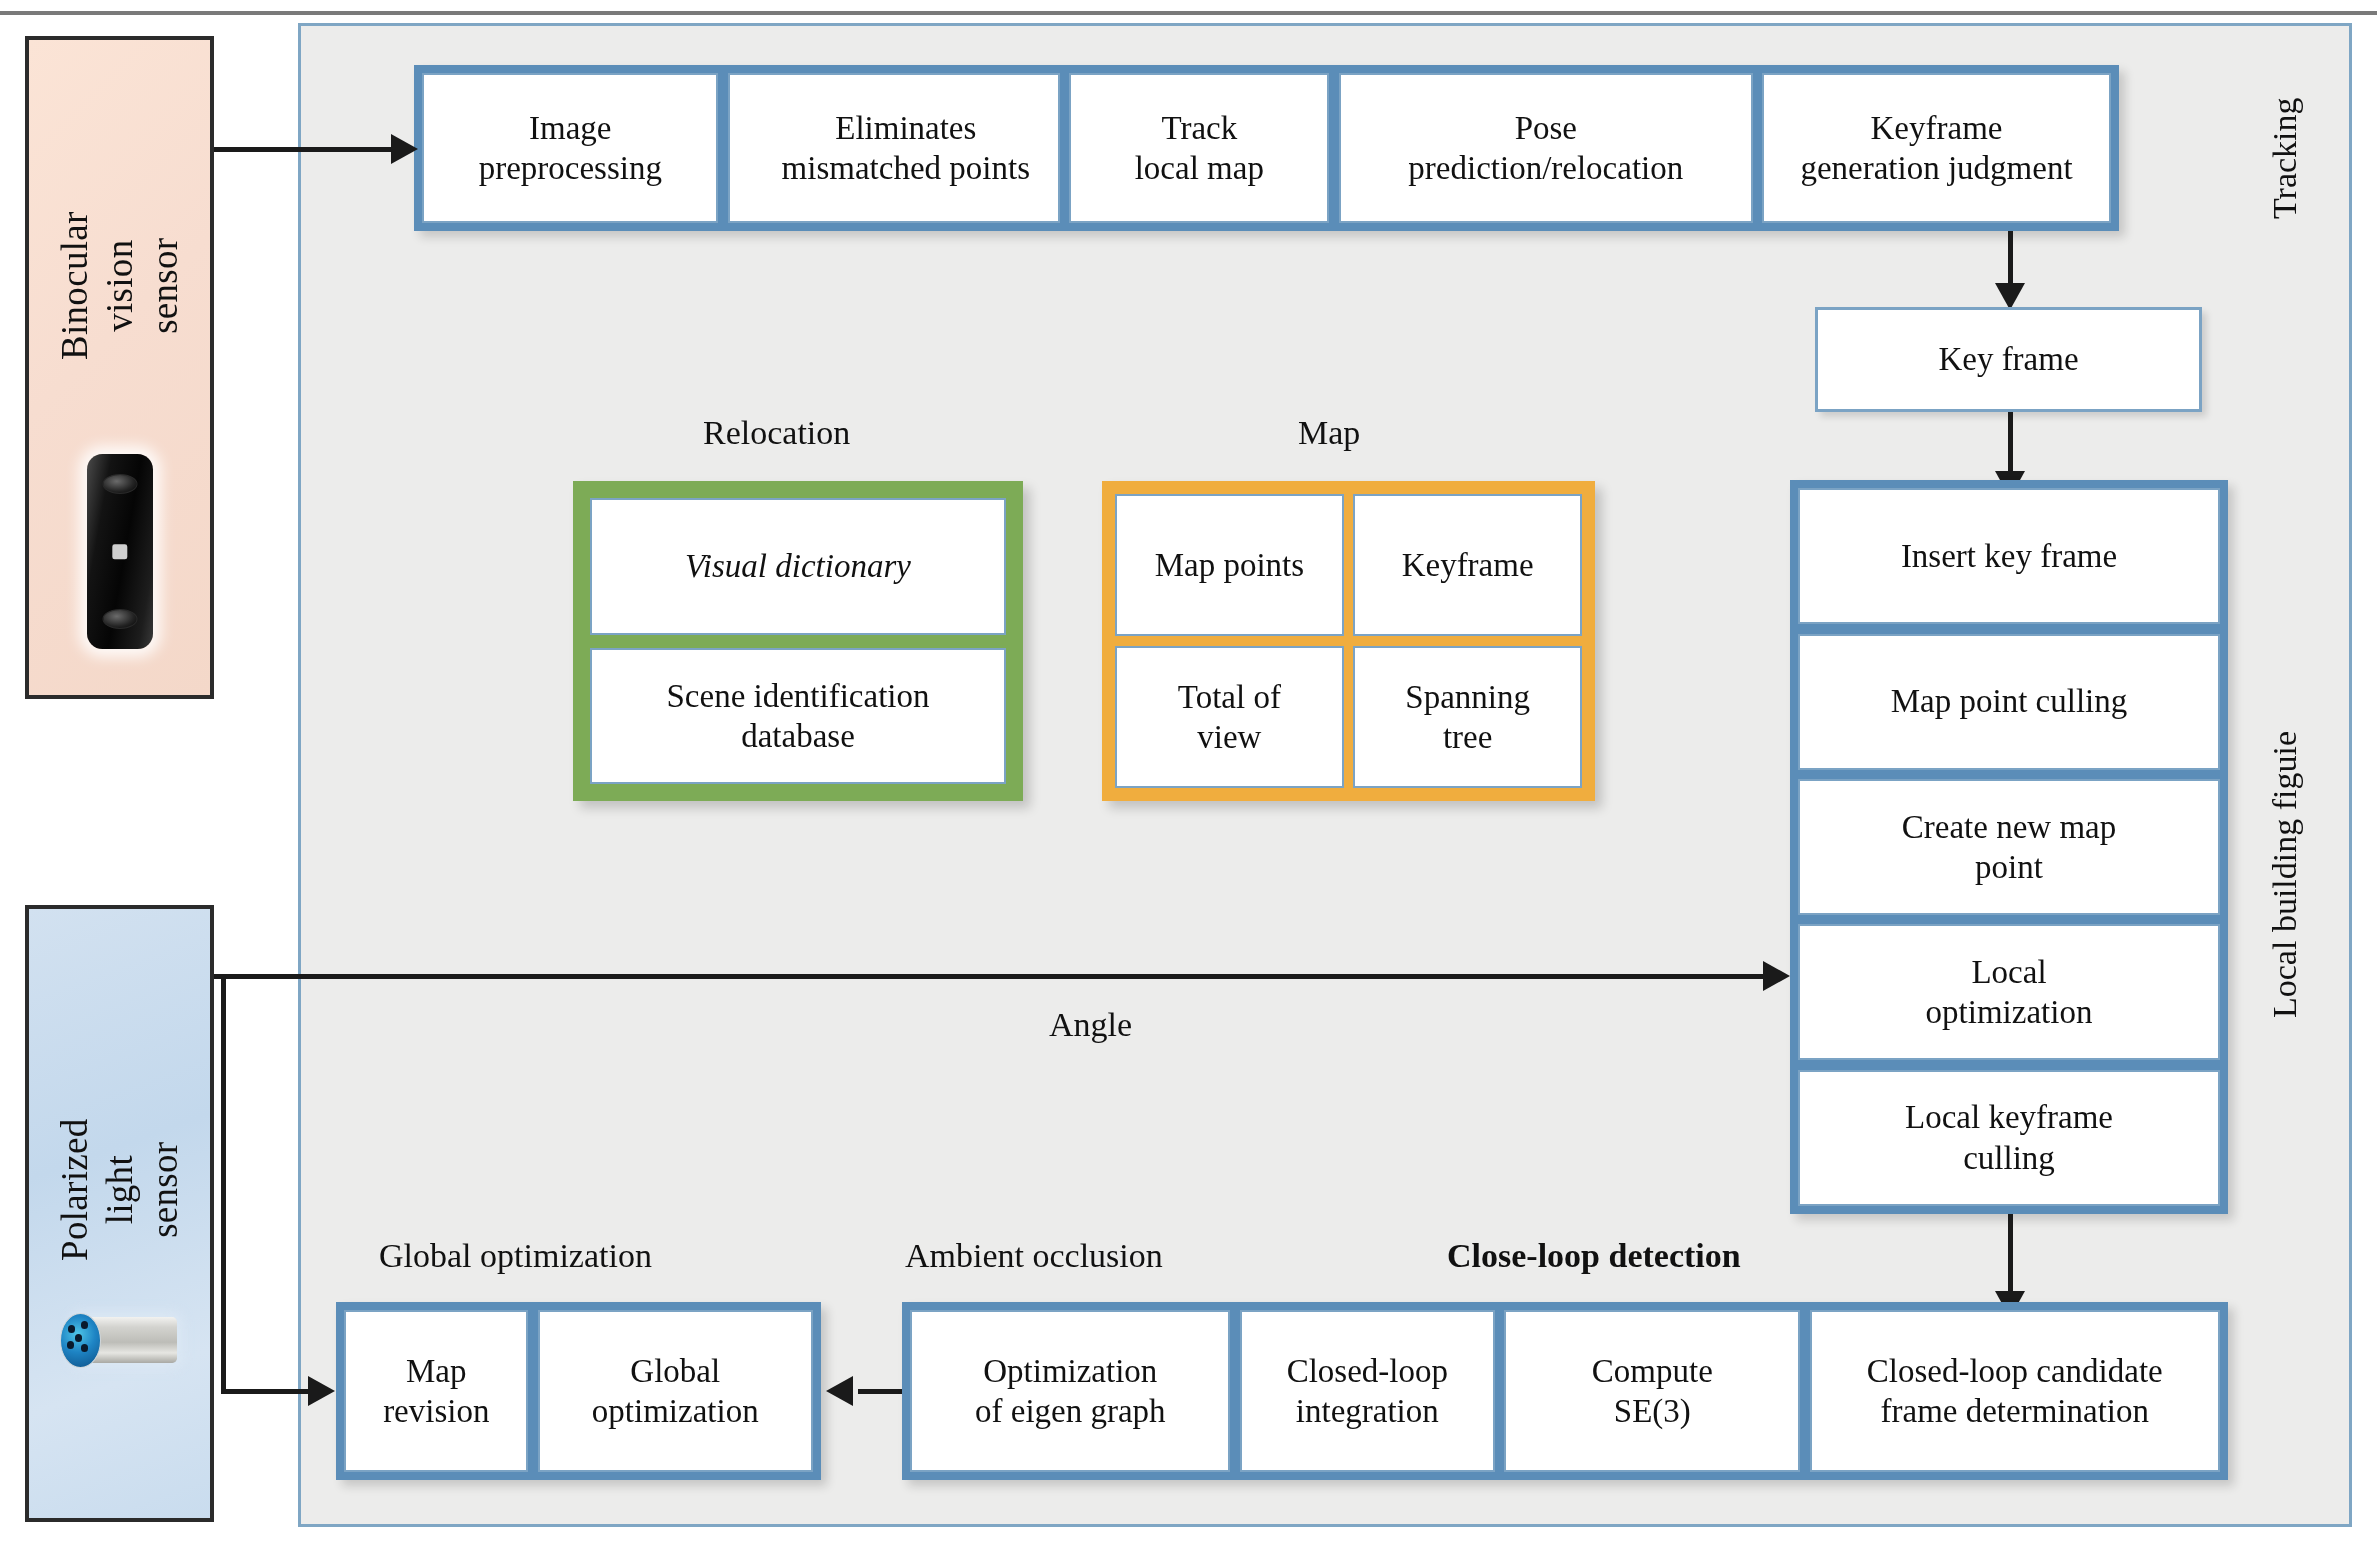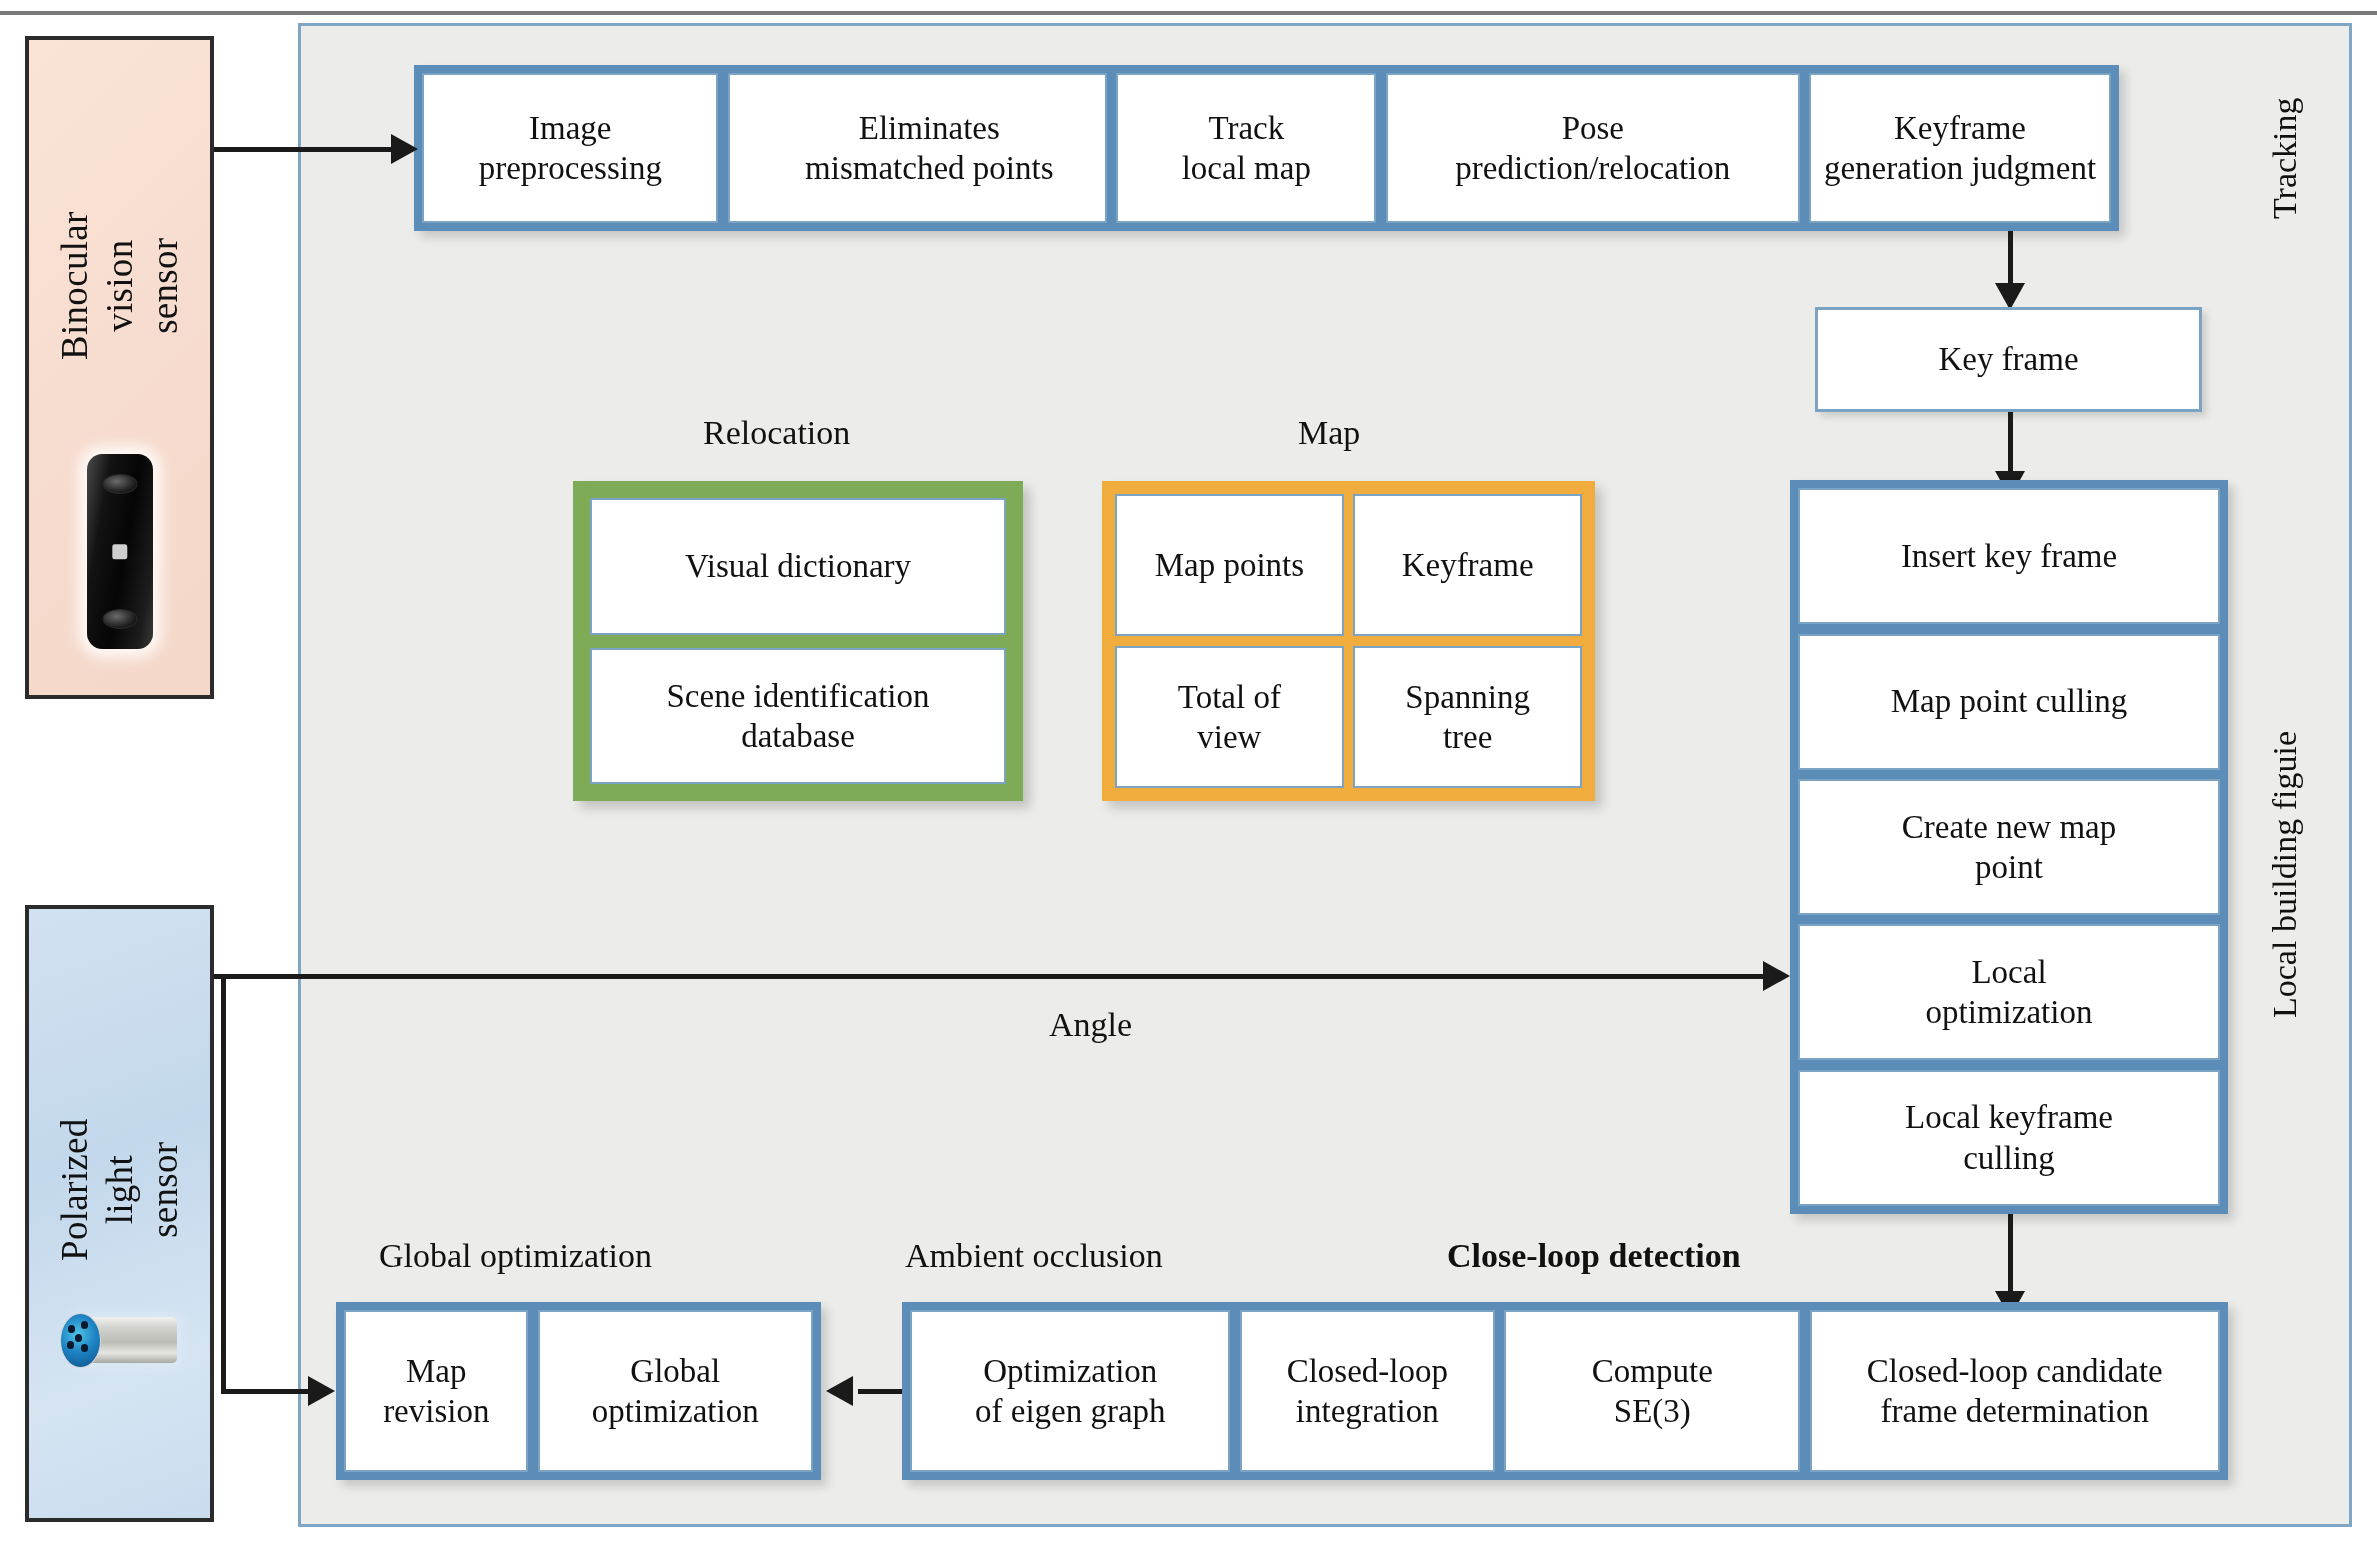--- a/index.html
+++ b/index.html
@@ -239,21 +239,21 @@
   </div>
 
   <div class="canvas"></div>
 
   <div class="side-label" style="left:2266px; top:219px;">Tracking</div>
   <div class="side-label" style="left:2266px; top:1018px;">Local building  figuie</div>
 
   <div class="group row" style="left:414px; top:65px; width:1705px; height:166px;">
     <div class="box" style="width:296px; white-space:pre-line;">Image
 preprocessing</div>
-    <div class="box" style="width:379px; white-space:pre-line;padding-left:30px;">Eliminates
+    <div class="box" style="width:332px; white-space:pre-line;padding-left:30px;">Eliminates
 mismatched points</div>
     <div class="box" style="width:260px; white-space:pre-line;">Track
 local map</div>
     <div class="box" style="width:414px; white-space:pre-line;">Pose
 prediction/relocation</div>
     <div class="box" style="flex:1; white-space:pre-line;">Keyframe
 generation judgment</div>
   </div>
 
   <div class="line-h" style="left:214px; top:147px; width:178px;"></div>
@@ -280,21 +280,21 @@
 
   <div class="line-h" style="left:214px; top:974px; width:1551px;"></div>
   <div class="arrow-r" style="left:1763px; top:961px;"></div>
   <div class="caption" style="left:1049px; top:1006px;">Angle</div>
 
   <div class="line-v" style="left:2008px; top:1214px; height:83px;"></div>
   <div class="arrow-d" style="left:1995px; top:1291px;"></div>
 
   <div class="caption" style="left:703px; top:414px;">Relocation</div>
   <div class="group col frame-green" style="left:573px; top:481px; width:450px; height:320px; background:#7dab56; padding:16.6px; gap:13px;">
-    <div class="box" style="flex:1; white-space:pre-line;">Visual dictionary</div>
+    <div class="box" style="flex:1; white-space:pre-line;font-style:italic;">Visual dictionary</div>
     <div class="box" style="flex:1; white-space:pre-line;">Scene identification
 database</div>
   </div>
 
   <div class="caption" style="left:1298px; top:414px;">Map</div>
   <div class="frame-orange" style="position:absolute; left:1102px; top:481px; width:493px; height:320px;
               background:#f0ad3e; padding:13px; box-sizing:border-box;
               display:grid; grid-template-columns:1fr 1fr; grid-template-rows:1fr 1fr; gap:9.5px;">
     <div class="box" style="white-space:pre-line;">Map points</div>
     <div class="box" style="white-space:pre-line;">Keyframe</div>

